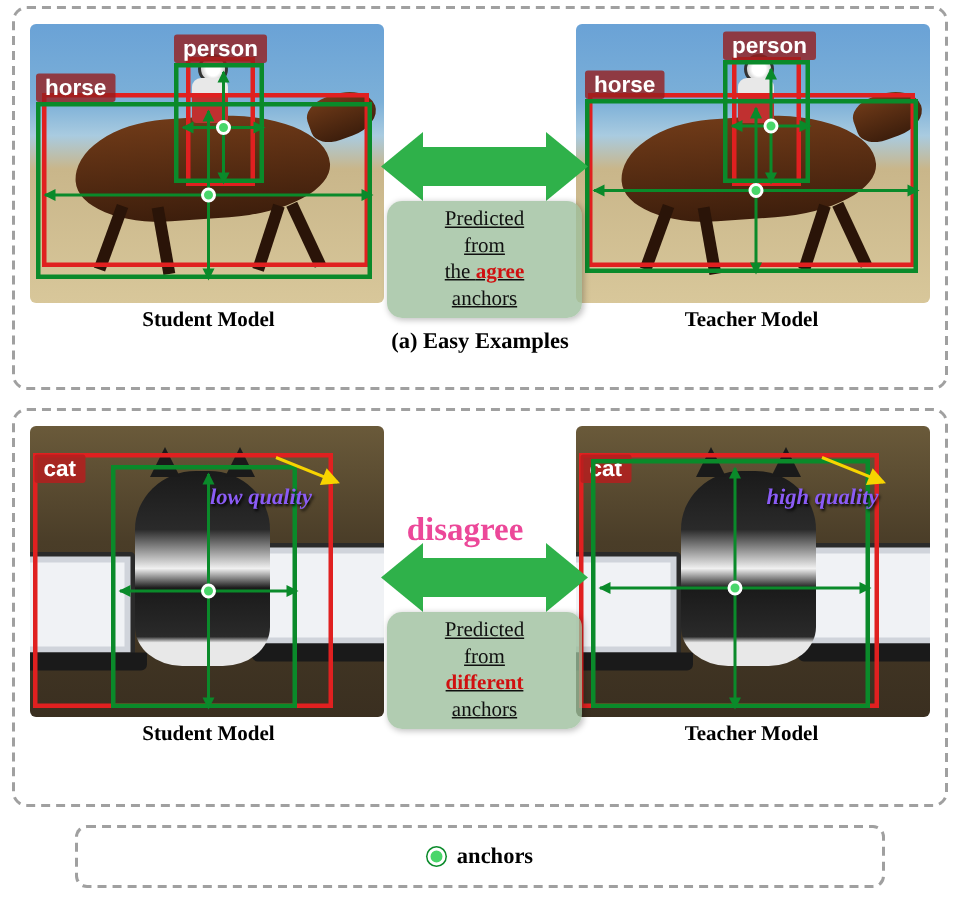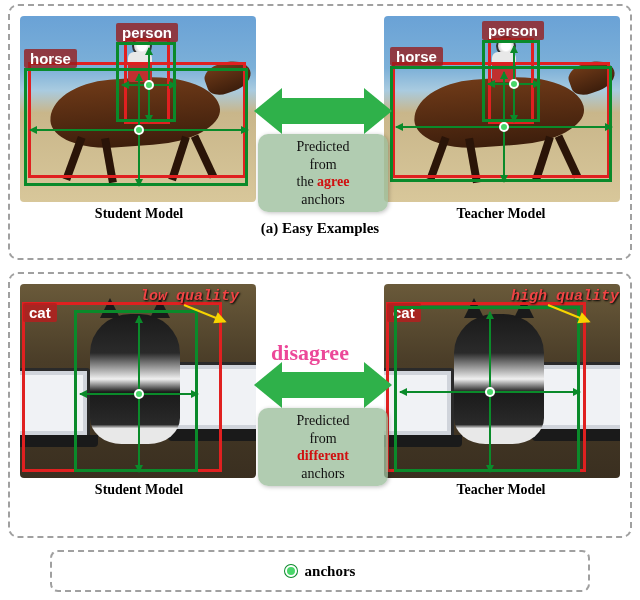--- a/index.html
+++ b/index.html
@@ -130,35 +130,37 @@
   .big-arrow::after { right:-26px; border-left:28px solid #2fb14a; }
   .arrow-label {
     position:absolute; font-weight:bold; font-size:22px; font-family:"Times New Roman",serif;
     width:120px; text-align:center;
   }
   .pred-badge {
     position:absolute; padding:4px 27px; background:rgba(155,190,155,0.78);
     border-radius:10px; text-align:center; font-family:"Times New Roman",serif;
     font-size:14px; line-height:1.25; color:#101010;
     box-shadow: 1px 1px 4px rgba(0,0,0,0.25);
+    text-decoration: underline;
   }
   .pred-badge .em { color:#d01010; font-weight:bold; }
   
   .ya {
     position:absolute; width:70px; height:2px; background:#f7d400;
     transform-origin: left center;
   }
   .ya::after {
     content:""; position:absolute; right:-2px; top:-5px;
     border-left:12px solid #f7d400; border-top:6px solid transparent; border-bottom:6px solid transparent;
   }
   .ann-label {
-    position:absolute; color:#ef4444; font-weight:bold; font-style:italic;
-    font-family:Liberation Mono, monospace; font-size:15px;
+    position:absolute; color:#8b5cf6; font-weight:bold; font-style:italic;
+    font-family:Liberation Serif, serif; font-size:15px;
     text-shadow: 1px 1px 2px #000;
+    margin-top: 36px;
   }
   
   .legend-row {
     display:flex; align-items:center; justify-content:center; gap:22px;
     width:100%; height:100%; font-size:15px; font-weight:bold;
   }
   .lg-item { display:flex; align-items:center; gap:8px; }
   .lg-line { width:36px; height:4px; }
   .lg-dot {
     width:12px; height:12px; border-radius:50%; background:#49d66a; border:2px solid #fff;

